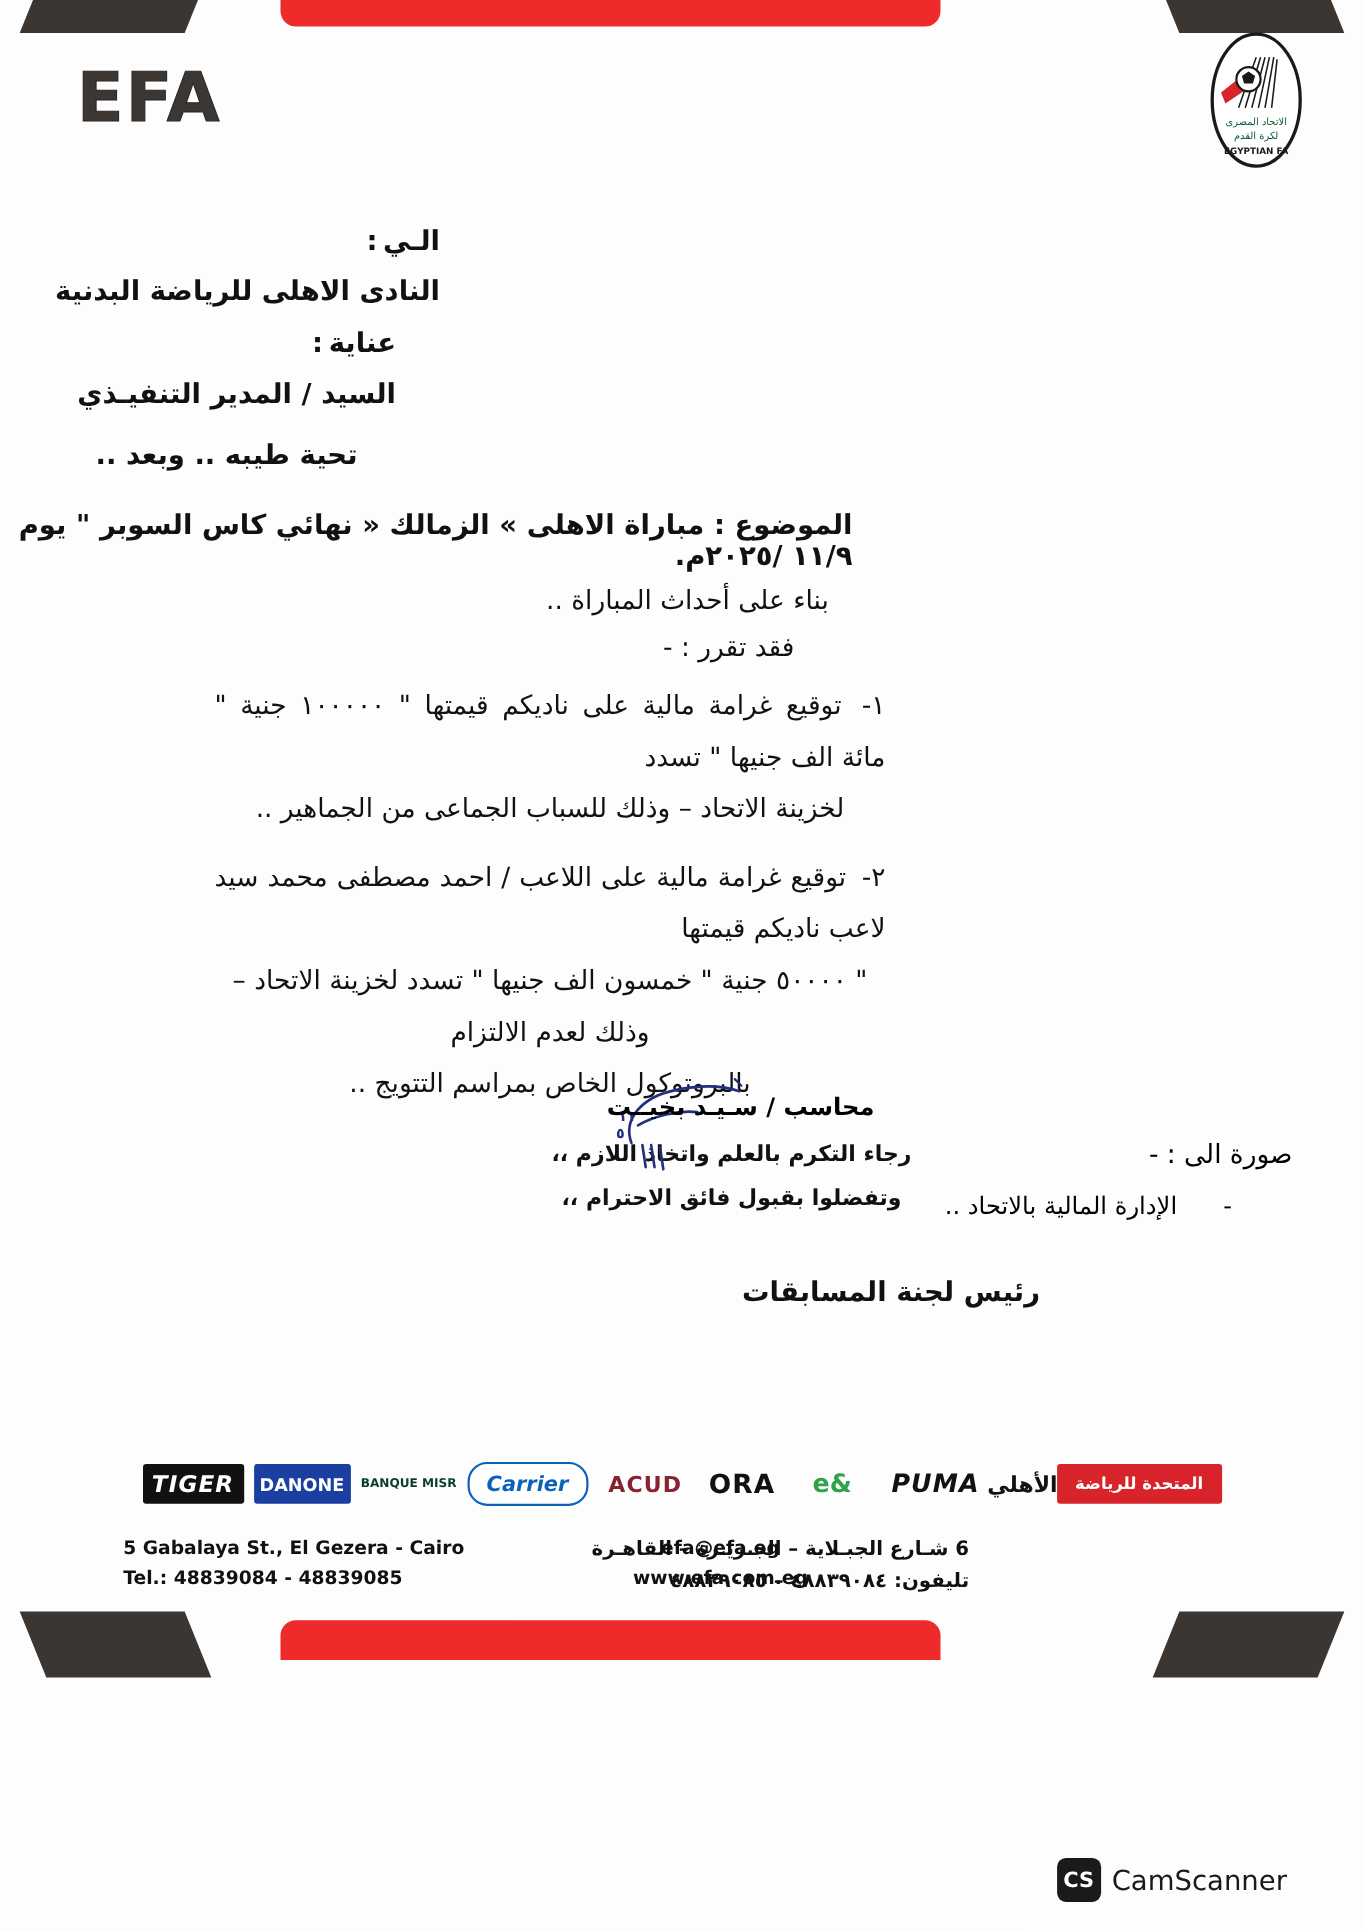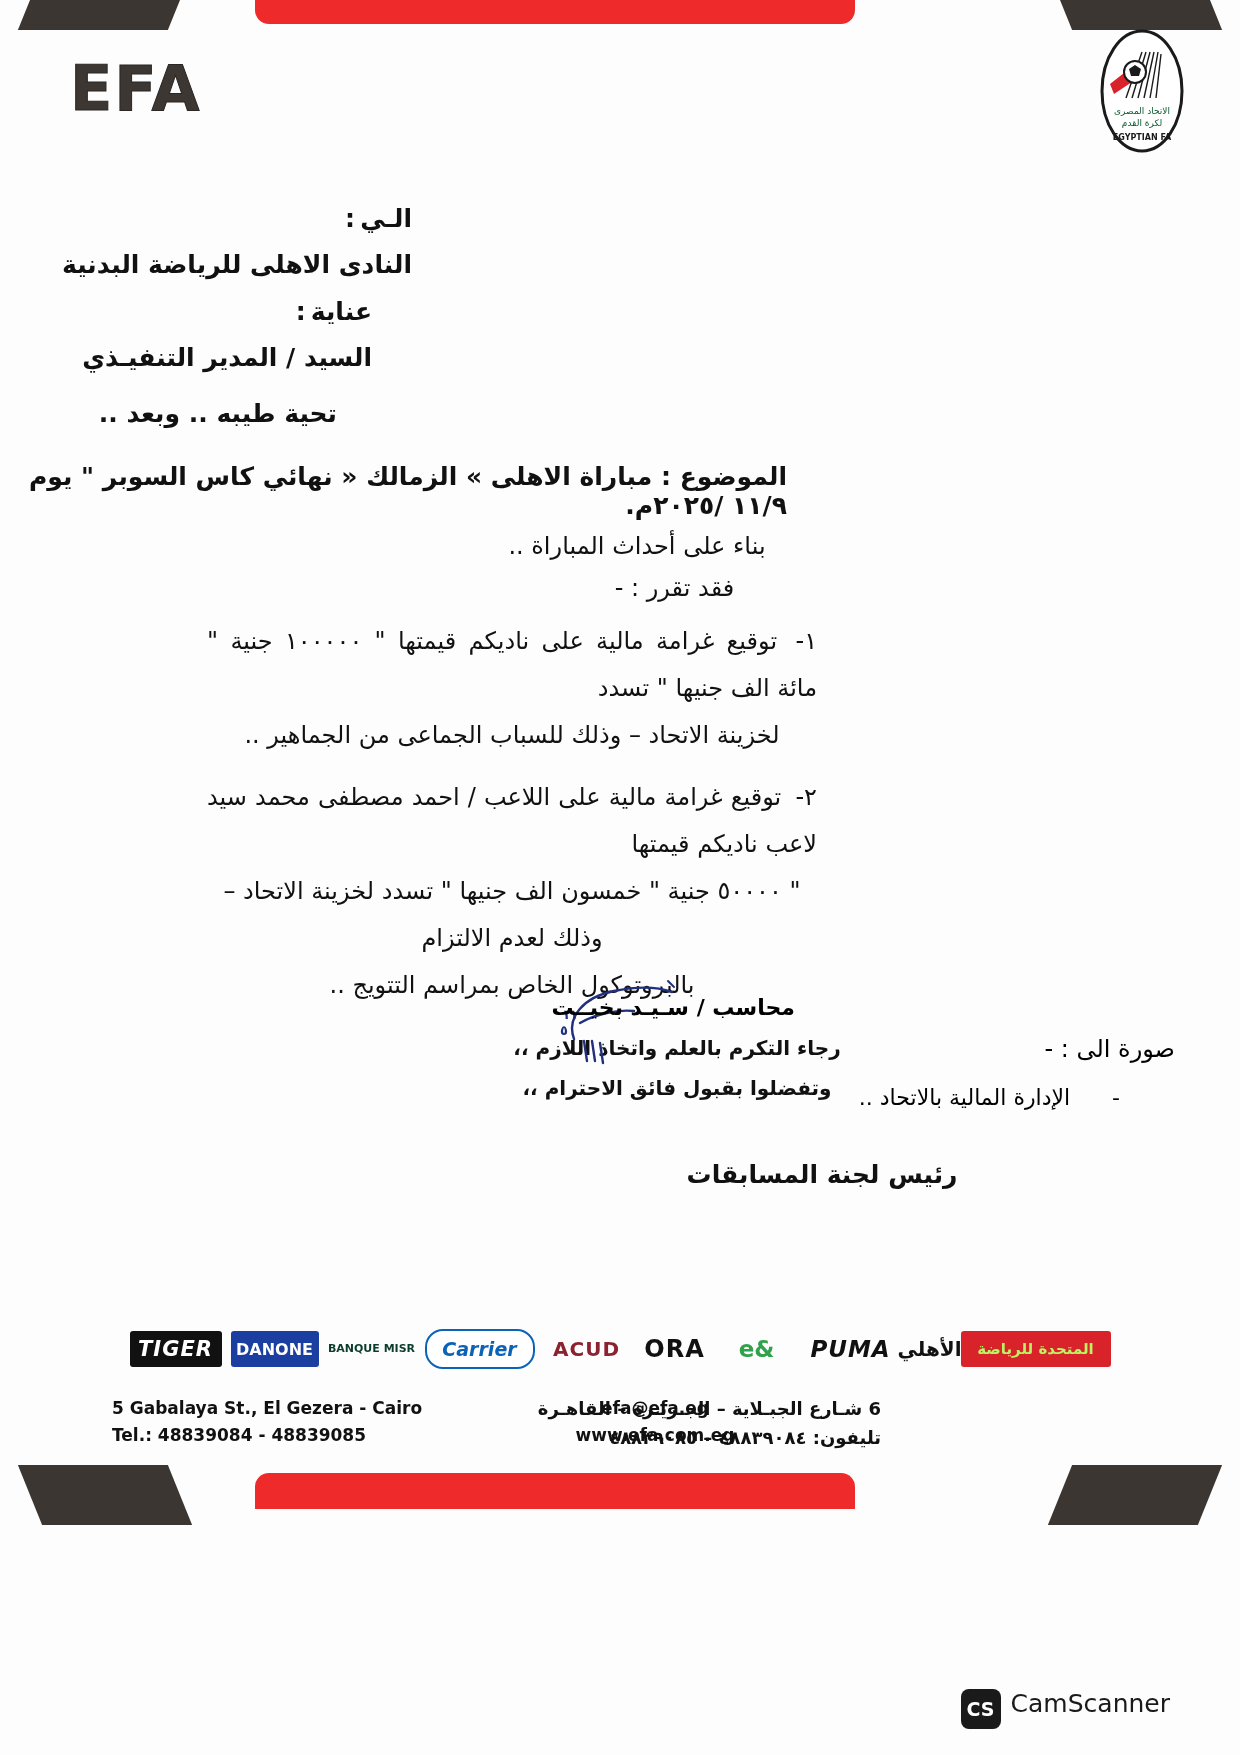--- a/index.html
+++ b/index.html
@@ -23,21 +23,21 @@
   
   .efa-word{position:absolute;top:52px;left:70px;
     font-family:"DejaVu Sans","Liberation Sans",sans-serif;
     font-size:62px;font-weight:bold;letter-spacing:2px;color:#3c3733;
     -webkit-text-stroke:1px #2b2724;direction:ltr;}
   .crest{position:absolute;top:28px;right:48px;width:100px;height:126px;}
   .crest svg{display:block;}
 
   
   .letter{position:absolute;top:196px;left:0;width:1000px;
-    direction:rtl;text-align:right;color:#111;padding-left:12px;}
+    direction:rtl;text-align:right;color:#111;}
   .addr-line{font-size:25px;font-weight:bold;line-height:1.85;
     white-space:pre;}
   .addr-wrap{padding-right:600px;}
   .addr-wrap2{padding-right:640px;}
   .greet{font-size:25px;font-weight:bold;padding-right:675px;
     margin-top:18px;}
   .subject{font-size:25px;font-weight:bold;margin-top:34px;
     padding-right:225px;letter-spacing:-0.2px;}
   .basis{font-size:24px;padding-right:0;margin-top:12px;
     text-align:center;padding-left:250px;}
@@ -78,21 +78,21 @@
   .sp-misr{width:88px;font-size:11px;color:#0a3d2c;line-height:1.1;
     text-align:center;border-radius:3px;}
   .sp-carrier{width:106px;background:#fff;color:#0b63b8;font-size:19px;
     font-style:italic;border:2px solid #0b63b8;border-radius:18px;}
   .sp-acud{width:86px;font-size:20px;color:#8a2230;letter-spacing:1px;}
   .sp-ora{width:72px;font-size:24px;color:#111;letter-spacing:1px;}
   .sp-etisalat{width:74px;font-size:23px;color:#2fa24a;}
   .sp-puma{width:96px;font-size:23px;color:#111;font-style:italic;
     letter-spacing:1px;}
   .sp-ahly{width:44px;font-size:20px;color:#111;}
-  .sp-united{width:150px;background:#d8232a;color:#bef264;font-size:15px;
+  .sp-united{width:150px;background:#d8232a;color:#ffffff;font-size:15px;
     border-radius:3px;}
 
   
   .foot{position:absolute;top:1395px;left:0;width:996px;height:70px;}
   .foot-en{position:absolute;left:112px;top:0;direction:ltr;text-align:left;
     font-size:17px;font-weight:bold;line-height:1.6;color:#111;}
   .foot-mid{position:absolute;left:540px;top:0;direction:ltr;
     text-align:center;font-size:17px;font-weight:bold;line-height:1.6;
     color:#111;width:230px;}
   .foot-ar{position:absolute;right:115px;top:0;direction:rtl;
@@ -103,21 +103,21 @@
   .band-bot{position:absolute;top:1455px;left:0;width:1240px;height:40px;}
   .bb-red{position:absolute;top:18px;left:255px;width:600px;height:36px;
     background:#ee2a2a;border-radius:14px 14px 0 0;}
   .bb-blk-l{position:absolute;top:10px;left:30px;width:150px;height:60px;
     background:#3b3632;transform:skewX(22deg);}
   .bb-blk-r{position:absolute;top:10px;right:30px;width:150px;height:60px;
     background:#3b3632;transform:skewX(-22deg);}
 
   
   .cam{position:absolute;bottom:26px;right:70px;display:flex;
-    gap:10px;direction:ltr;}
+    align-items:center;gap:10px;direction:ltr;}
   .cam-badge{width:40px;height:40px;background:#1a1a1a;color:#fff;
     border-radius:8px;display:flex;align-items:center;justify-content:center;
     font-size:19px;font-weight:bold;}
   .cam-text{font-size:25px;color:#1a1a1a;
     font-family:"DejaVu Sans","Liberation Sans",sans-serif;}
 </style>
 </head>
 <body>
 
 <div class="page">

